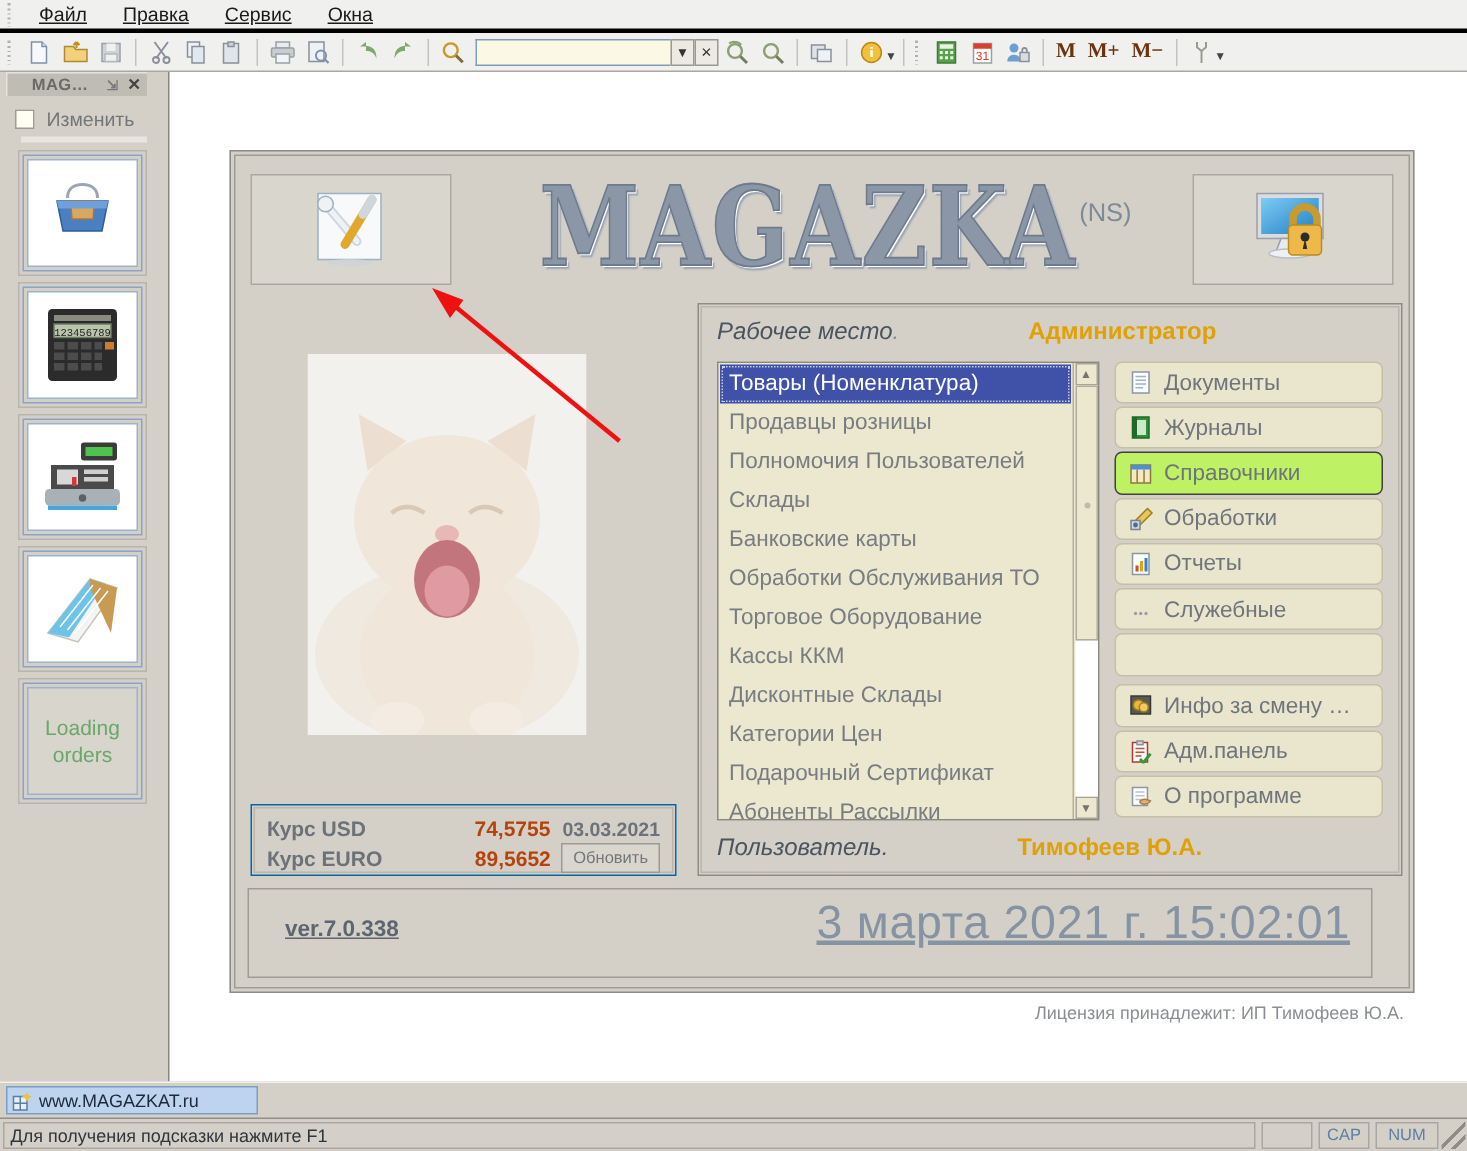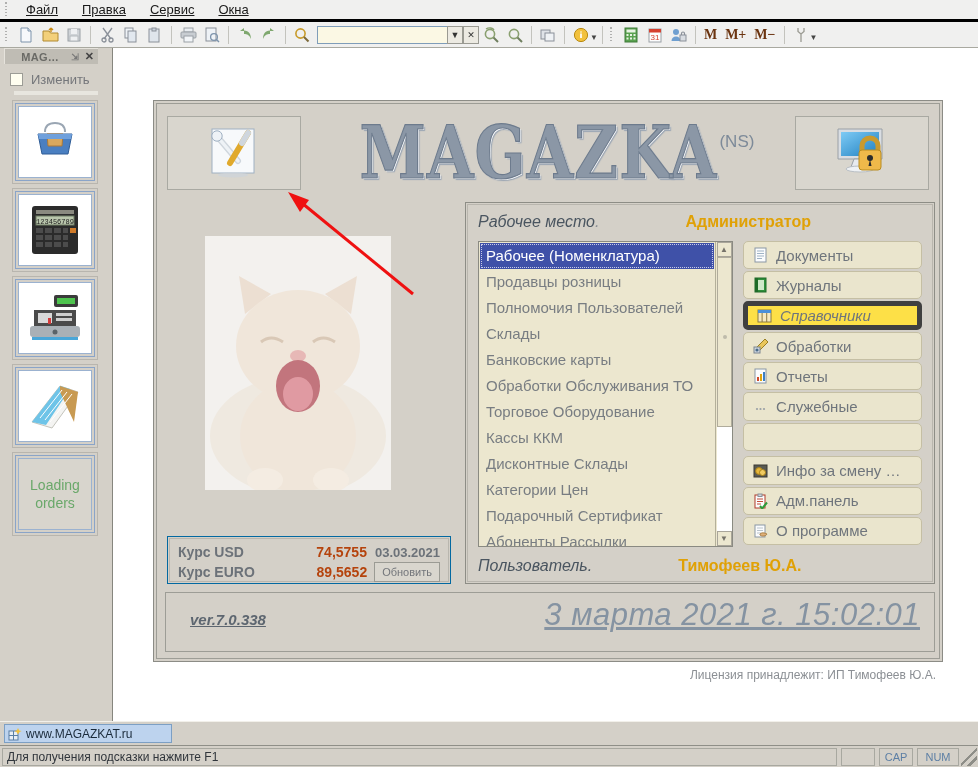--- a/index.html
+++ b/index.html
@@ -164,21 +164,21 @@
   }
   .sb .thumb .grip2 { position:absolute; left:5px; top:46%; width:4px;height:4px;border-radius:50%;background:#bfbbab;}
 
   .menucol { width:186px; margin-left:10px; display:flex; flex-direction:column; }
   .mbtn {
     height:30px; margin-bottom:2px; background:#eae5cd;
     border:1px solid #c5bfa4; border-radius:5px;
     display:flex; align-items:center; padding-left:7px;
     font-size:15px; color:#6f757c;
   }
-  .mbtn.active { background:#fde047; border:5px solid #404040;font-style:italic; }
+  .mbtn.active { background:#bef264; border:1px solid #404040; }
   .mbtn .mi { width:19px; height:17px; margin-right:6px; display:flex; align-items:center; justify-content:center;}
   .mbtn.blank { }
   .gap { height:4px; }
 
   
   .rates {
     position:absolute; left:10px; top:432px; width:284px; height:48px;
     background:#d4d0c8; border:1px solid #0369a1; padding:1px;
   }
   .rates-in { width:100%;height:100%; border:1px solid #b9b6ae; padding:3px 8px;}
@@ -186,23 +186,22 @@
   .rrow .rn { width:120px; font-weight:bold; font-size:14px; color:#6c7279; }
   .rrow .rv { width:78px; text-align:right; font-weight:bold; font-size:14px; color:#b5430c; }
   .rrow .rd { margin-left:8px; font-weight:bold; font-size:13px; color:#6c7279; }
   .refresh {
     margin-left:7px; height:20px; padding:0 7px; background:#d9d6ce;
     border:1px solid #9b9b94; font-size:11px; color:#73767b; line-height:18px;
   }
 
   
   .ftr {
-    position:absolute; left:8px; right:4px; top:488px; height:60px;
+    position:absolute; left:8px; right:24px; top:488px; height:60px;
     border:1px solid #9d9d96;
-    font-style:italic;
   }
   .ver { position:absolute; left:24px; top:18px; font-weight:bold; font-size:15px;
          color:#5d6670; text-decoration:underline; }
   .clock { position:absolute; right:14px; top:4px; font-size:31px; color:#8593a2;
            text-decoration:underline; letter-spacing:.5px; }
   .license {
     position:absolute; right:42px; top:620px; font-size:12px; color:#8b8f94;
   }
 
   
@@ -576,21 +575,21 @@
     <div class="listcard">
       <div class="listcard-in">
         <div class="lc-head">
           <span class="lbl"><span>Рабочее место</span><span class="dot">.</span></span>
           <span class="val">Администратор</span>
         </div>
 
         <div class="lc-body">
           <div class="listbox">
             <div class="lb-items">
-              <div class="lb-item sel">Рабочее (Номенклатура)</div>
+              <div class="lb-item sel">Товары (Номенклатура)</div>
               <div class="lb-item">Продавцы розницы</div>
               <div class="lb-item">Полномочия Пользователей</div>
               <div class="lb-item">Склады</div>
               <div class="lb-item">Банковские карты</div>
               <div class="lb-item">Обработки Обслуживания ТО</div>
               <div class="lb-item">Торговое Оборудование</div>
               <div class="lb-item">Кассы ККМ</div>
               <div class="lb-item">Дисконтные Склады</div>
               <div class="lb-item">Категории Цен</div>
               <div class="lb-item">Подарочный Сертификат</div>

